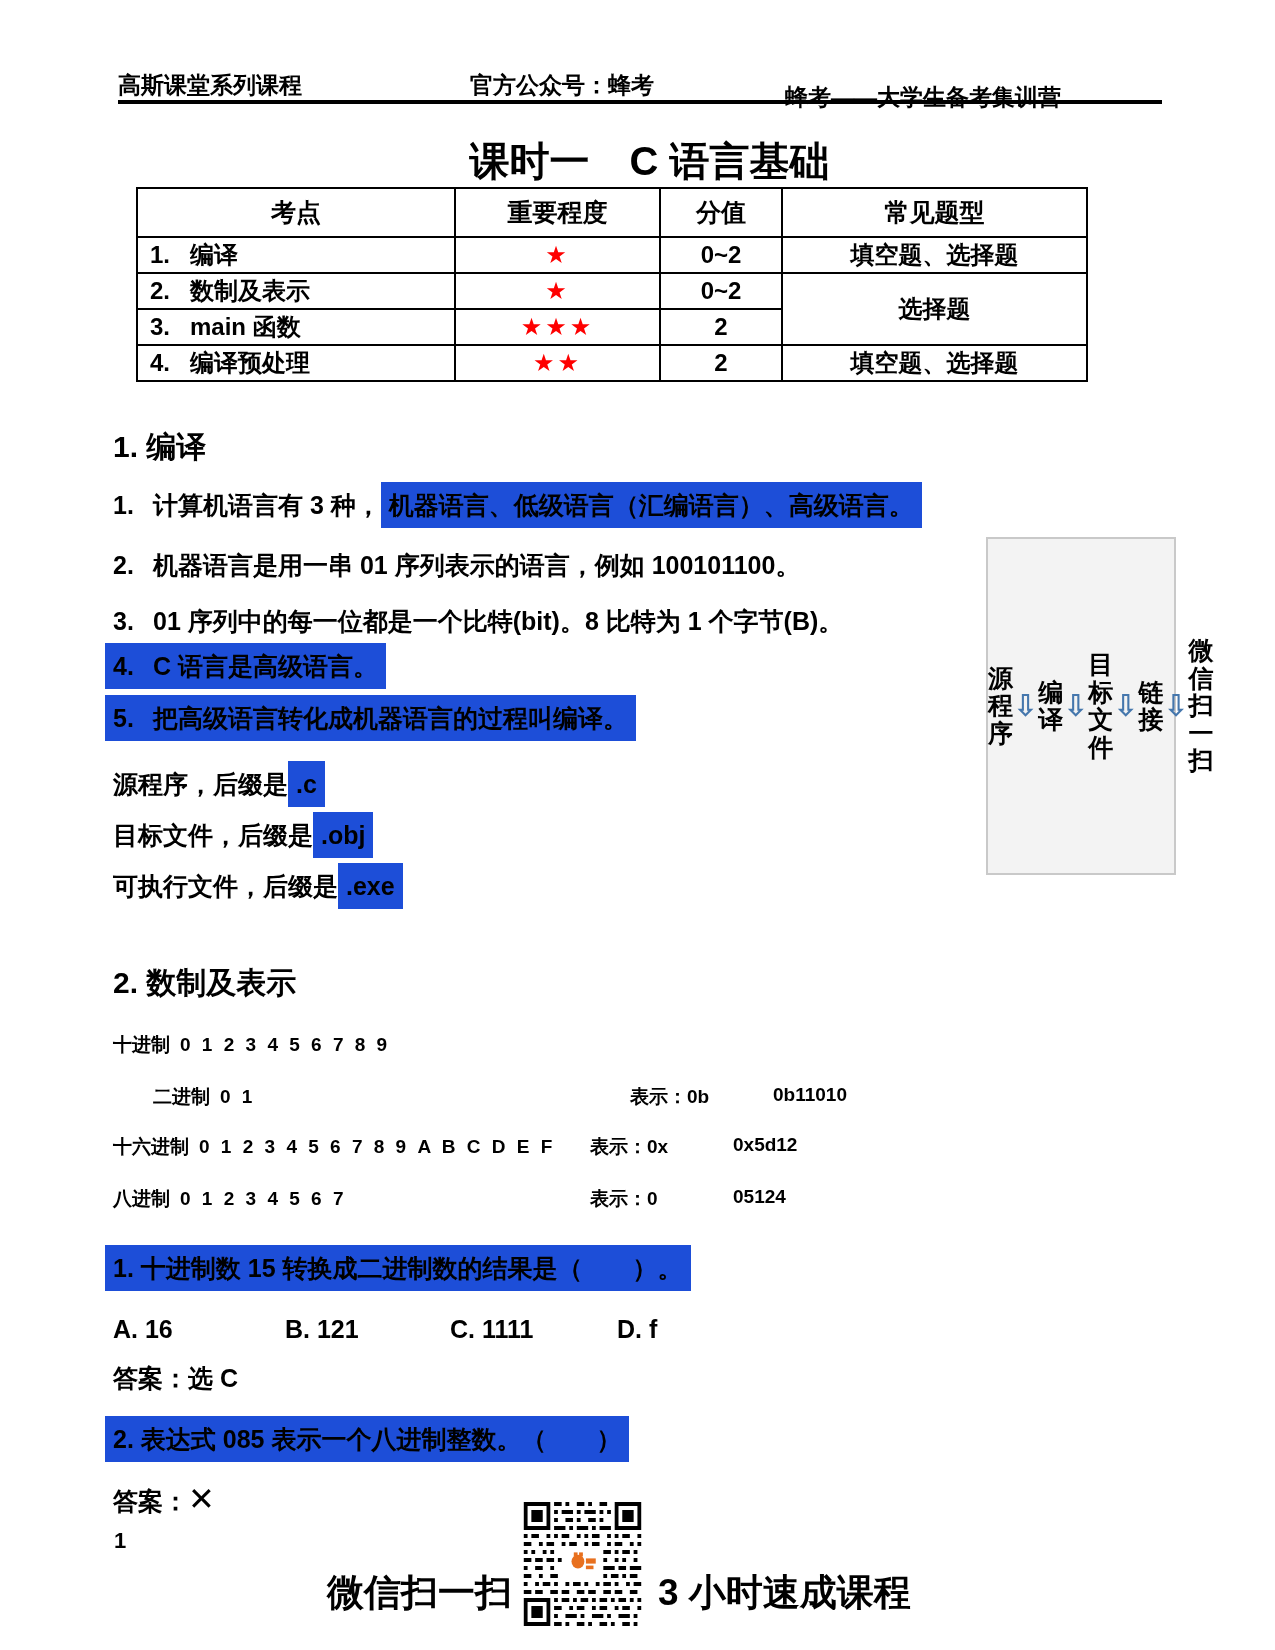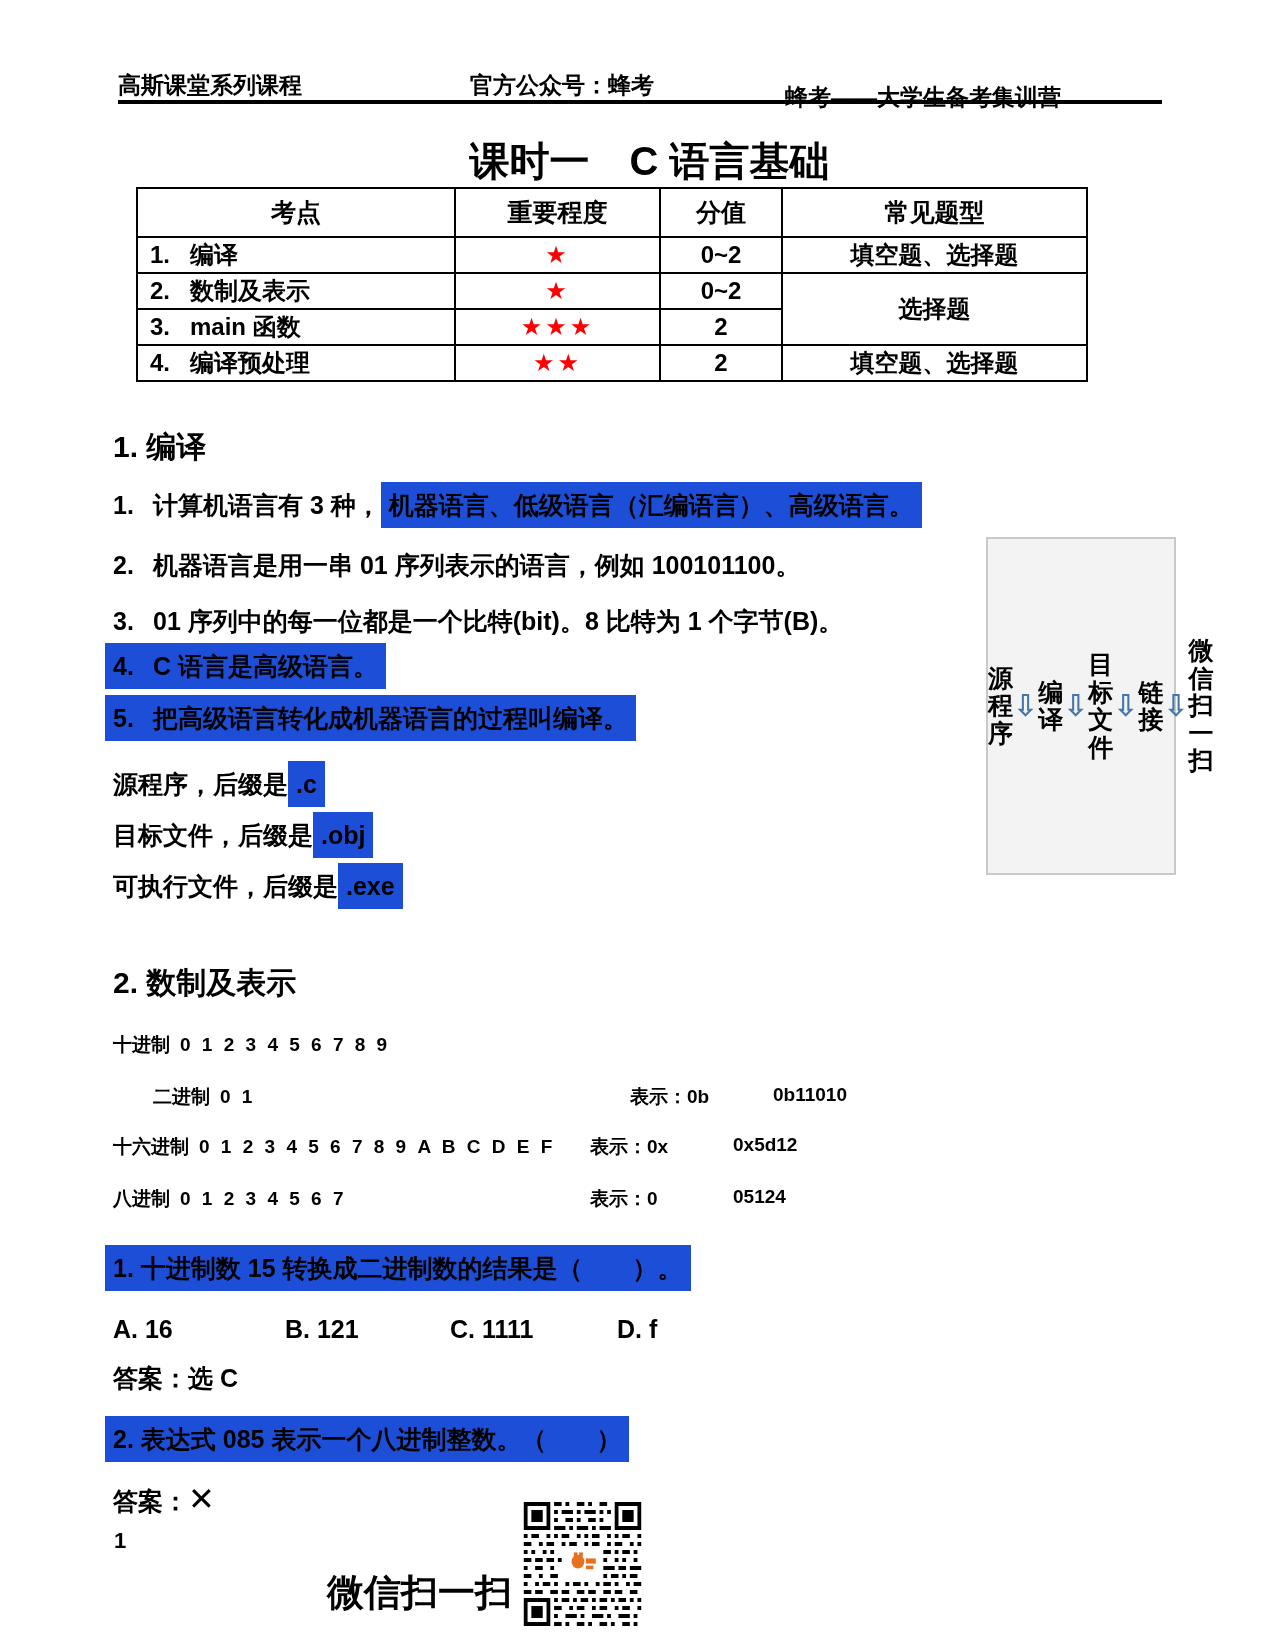--- a/index.html
+++ b/index.html
@@ -233,14 +233,15 @@
       <g>
         <circle cx="15.3" cy="15.9" r="1.7" fill="#e8701e"></circle>
         <rect x="14.2" y="13.6" width="1" height="1" fill="#e8701e"></rect>
         <rect x="15.6" y="13.6" width="1" height="1" fill="#e8701e"></rect>
         <rect x="17.4" y="15.1" width="2.6" height="1.3" fill="#e8701e"></rect>
         <rect x="17.4" y="16.9" width="2" height="0.9" fill="#e8701e"></rect>
       </g>
     </svg>
   </div>
 
+  <div class="abs footer-text" style="left:658px;top:1568px;">3 小时速成课程</div>
 
 </div>
 
 </body></html>

